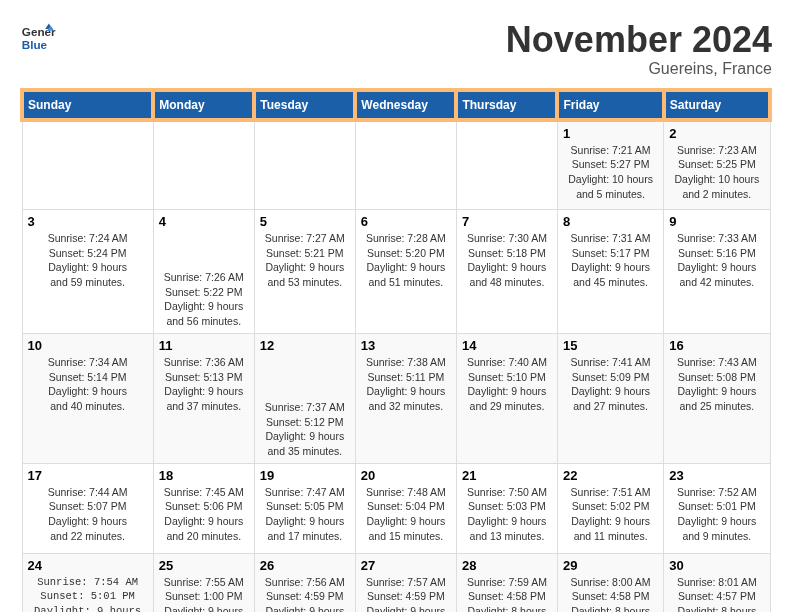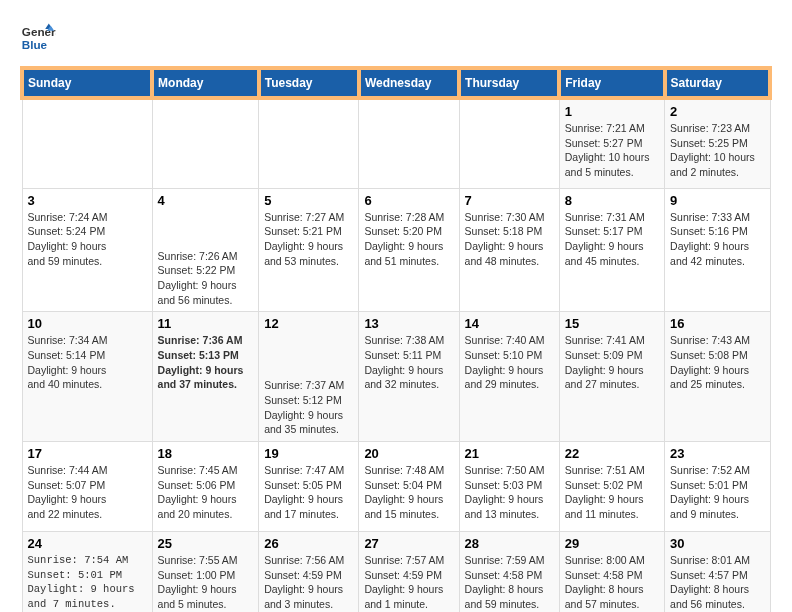--- a/index.html
+++ b/index.html
@@ -69,37 +69,42 @@
     }
     .day-num {
       font-weight: bold;
       font-size: 13px;
       margin-bottom: 2px;
     }
     .day-info {
       font-size: 10.5px;
       color: #333;
       line-height: 1.4;
+      text-align: center;
     }
     .empty-cell {
       background: #fff !important;
     }
   </style>
 </head>
 <body>
 
 <div class="header">
   <div class="logo">
     <svg class="logo-icon" viewBox="0 0 40 40">
       <text x="2" y="18" font-size="13" font-weight="bold" fill="#333">General</text>
       <text x="2" y="32" font-size="13" font-weight="bold" fill="#1a5fa8">Blue</text>
       <polygon points="28,10 36,10 32,4" fill="#1a5fa8"></polygon>
       <polygon points="30,12 38,12 34,6" fill="#4a90d9"></polygon>
     </svg>
   </div>
+  <div class="title-block">
+    <div class="month-title">November 2024</div>
+    <div class="location">Guereins, France</div>
+  </div>
 </div>
 
 <table>
   <thead>
     <tr>
     <th>Sunday</th>
         <th>Monday</th>
         <th>Tuesday</th>
         <th>Wednesday</th>
         <th>Thursday</th>
@@ -183,21 +188,21 @@
       <tr>
         <td>
           <div class="day-num">10</div>
           <div class="day-info" style="white-space: pre-line;">Sunrise: 7:34 AM
 Sunset: 5:14 PM
 Daylight: 9 hours
 and 40 minutes.</div>
         </td>
         <td>
           <div class="day-num">11</div>
-          <div class="day-info" style="white-space: pre-line; font-weight: bold;">Sunrise: 7:36 AM
+          <div class="day-info" style="white-space: pre-line;">Sunrise: 7:36 AM
 Sunset: 5:13 PM
 Daylight: 9 hours
 and 37 minutes.</div>
         </td>
         <td>
           <div class="day-num">12</div>
           <div class="day-info" style="white-space: pre-line; margin-top: 47px;">Sunrise: 7:37 AM
 Sunset: 5:12 PM
 Daylight: 9 hours
 and 35 minutes.</div>

